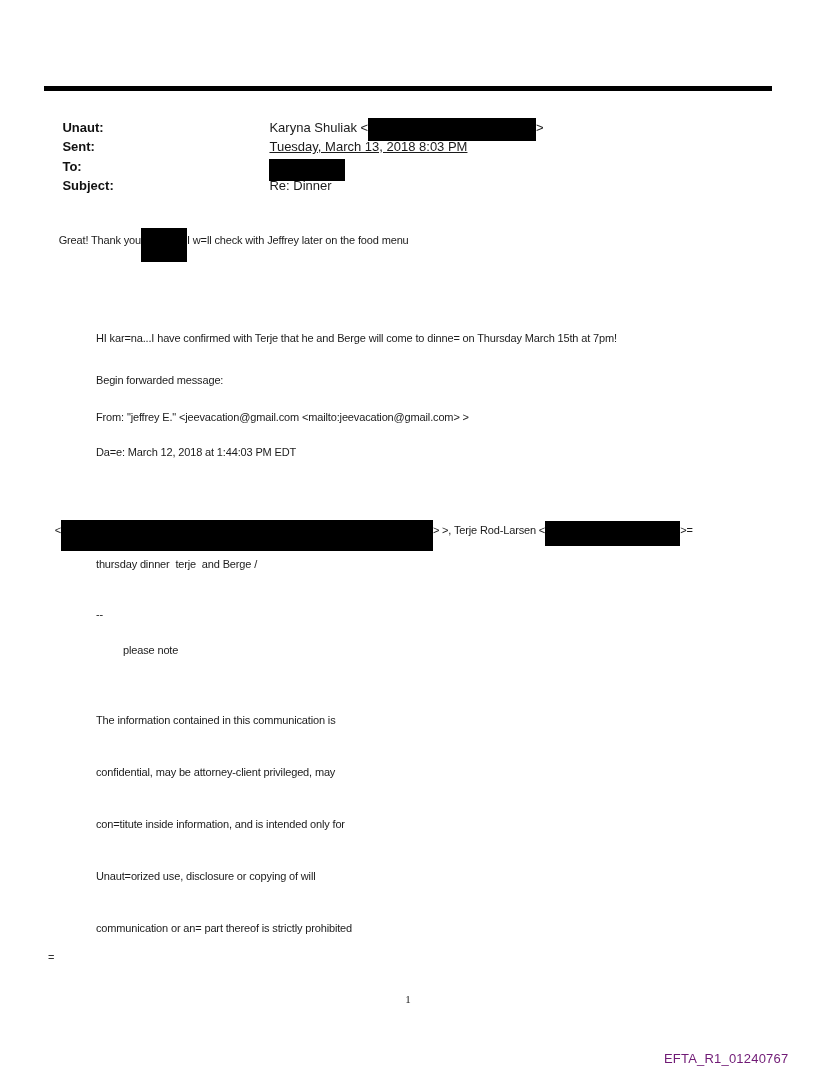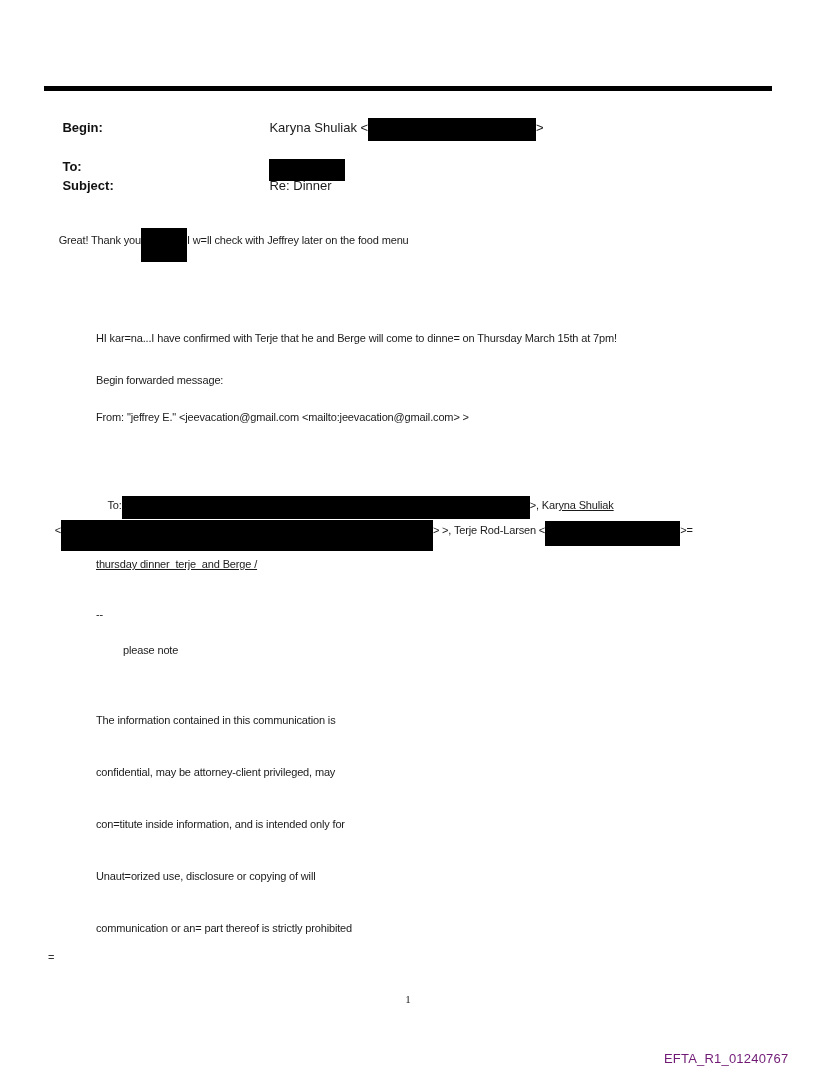--- a/index.html
+++ b/index.html
@@ -30,50 +30,51 @@
   .disc-line { white-space:pre; line-height:18px; }
 </style>
 </head>
 <body>
 
 <div class="page">
 
   <div class="rule-top"></div>
 
   <div class="hdr-row" style="top:100px;">
-    <span class="hdr-label">Begin:</span><span>Karyna Shuliak &lt;</span><span class="redact rx-from"></span><span>&gt;</span>
+    <span class="hdr-label">Unaut:</span><span>Karyna Shuliak &lt;</span><span class="redact rx-from"></span><span>&gt;</span>
+  </div>
+  <div class="hdr-row" style="top:121px;">
+    <span class="hdr-label">Sent:</span><span class="u">Tuesday, March 13, 2018 8:03 PM</span>
   </div>
   <div class="hdr-row" style="top:140px;">
     <span class="hdr-label">To:</span><span class="redact rx-to-hdr"></span>
   </div>
   <div class="hdr-row" style="top:160px;">
     <span class="hdr-label">Subject:</span><span>Re: Dinner</span>
   </div>
 
   <div class="abs" style="left:47px; top:207px;">
     <span>Great! Thank you</span><span class="redact rx-greet"></span><span>I w=ll check with Jeffrey later on the food menu</span>
   </div>
 
 
   <div class="abs" style="left:96px; top:318px;margin-top:12px;">HI kar=na...I have confirmed with Terje that he and Berge will come to dinne= on Thursday March 15th at 7pm!</div>
 
   <div class="abs" style="left:96px; top:372px;">Begin forwarded message:</div>
 
   <div class="abs" style="left:96px; top:409px;">From: "jeffrey E." &lt;jeevacation@gmail.com &lt;mailto:jeevacation@gmail.com&gt; &gt;</div>
 
+  <div class="abs" style="left:96px; top:444px;">Da=e: March 12, 2018 at 1:44:03 PM EDT</div>
 
-  <div class="abs" style="left:96px; top:478px;">
-    <span>To:</span><span class="redact rx-fwdto1"></span><span>&gt;, Kar</span><span class="u">yna Shuliak</span>
-  </div>
 
   <div class="abs" style="left:43px; top:499px;">
     <span>&lt;</span><span class="redact rx-fwdto2a"></span><span>&gt; &gt;, Terje Rod-Larsen &lt;</span><span class="redact rx-fwdto2b"></span><span>&gt;=</span>
   </div>
 
-  <div class="abs" style="left:96px; top:556px;text-decoration:underline;">thursday dinner  terje  and Berge /</div>
+  <div class="abs" style="left:96px; top:556px;">thursday dinner  terje  and Berge /</div>
 
   <div class="abs" style="left:96px; top:606px;">--</div>
 
   <div class="abs" style="left:123px; top:642px;text-align:right;">please note</div>
 
   <div class="abs" style="left:96px; top:677px;">
     <div class="disc-line">The information contained in this communication is</div>
     <div class="disc-line">confidential, may be attorney-client privileged, may</div>
     <div class="disc-line">con=titute inside information, and is intended only for</div>
     <div class="disc-line">Unaut=orized use, disclosure or copying of will</div>

